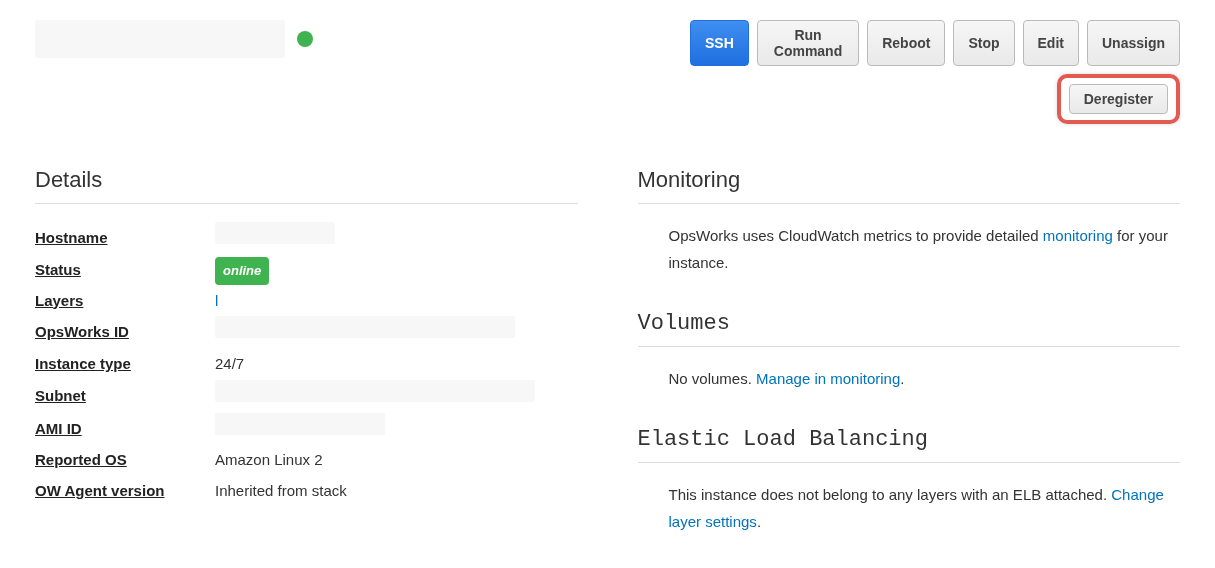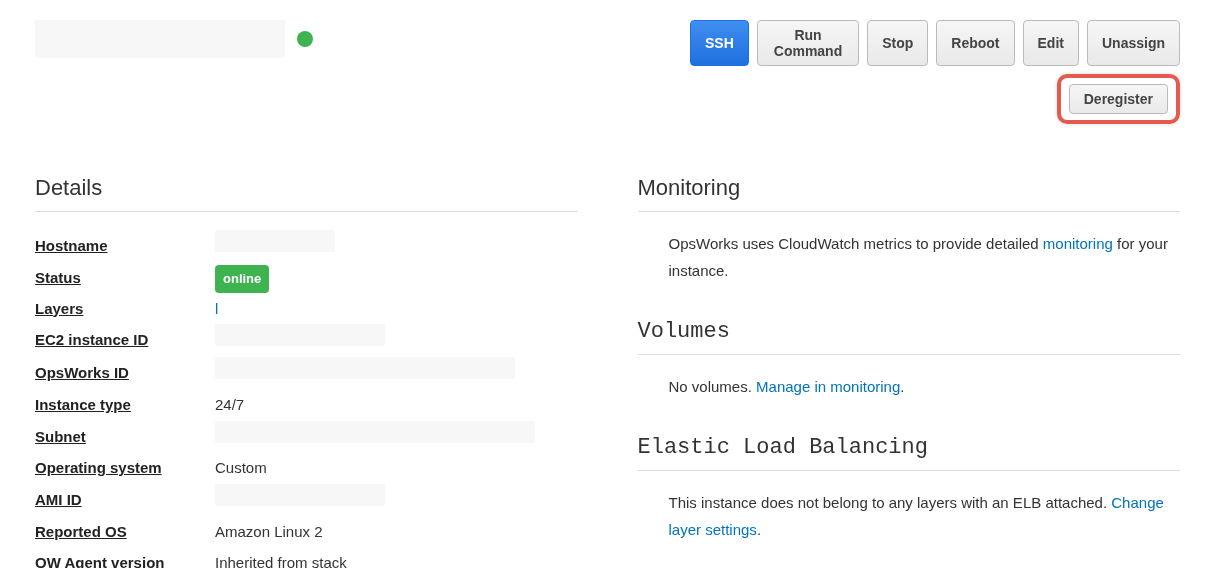--- a/index.html
+++ b/index.html
@@ -75,21 +75,21 @@
       min-width: 0;
     }
     .section-title {
       font-size: 22px;
       font-weight: 400;
       color: #333;
       border-bottom: 1px solid #ddd;
       padding-bottom: 10px;
       margin-bottom: 18px;
     }
-    .section-title.first { margin-top: 16px; }
+    .section-title.first { margin-top: 8px; }
     .section-title.gap { margin-top: 35px; font-family: Liberation Mono, monospace; }
     .section-body {
       font-size: 15px;
       color: #333;
       line-height: 1.8;
       margin-left: 31px;
     }
     .section-body a { color: #0073bb; text-decoration: none; }
     .detail-row {
       display: flex;
@@ -116,36 +116,37 @@
     .w300 { width: 300px; }
     .w320 { width: 320px; }
     .badge-online {
       display: inline-block;
       background: #3fb34f;
       color: #fff;
       font-size: 13px;
       font-weight: 600;
       padding: 1px 8px;
       border-radius: 4px;
+      font-style: italic;
     }
   </style>
 </head>
 <body>
 
 <div class="header-row">
   <div class="instance-name-block">
     <div class="instance-name-placeholder"></div>
     <div class="status-dot"></div>
   </div>
   <div class="actions">
     <div class="actions-row">
       <button class="btn btn-primary">SSH</button>
       <button class="btn">Run Command</button>
+      <button class="btn">Reboot</button>
       <button class="btn">Stop</button>
-      <button class="btn">Reboot</button>
       <button class="btn">Edit</button>
       <button class="btn">Unassign</button>
     </div>
     <div class="actions-row">
       <span class="highlight-box">
         <button class="btn">Deregister</button>
       </span>
     </div>
   </div>
 </div>
@@ -162,45 +163,37 @@
     <div class="detail-row">
       <div class="detail-label">Status</div>
       <div class="detail-value"><span class="badge-online">online</span></div>
     </div>
 
     <div class="detail-row">
       <div class="detail-label">Layers</div>
       <div class="detail-value"><a href="#">l</a></div>
     </div>
 
-    <div class="detail-row">
-      <div class="detail-label">EC2 instance ID</div>
-      <div class="detail-value"><span class="redacted w170"></span></div>
-    </div>
 
     <div class="detail-row">
       <div class="detail-label">OpsWorks ID</div>
       <div class="detail-value"><span class="redacted w300"></span></div>
     </div>
 
     <div class="detail-row">
       <div class="detail-label">Instance type</div>
       <div class="detail-value">24/7</div>
     </div>
 
 
     <div class="detail-row">
       <div class="detail-label">Subnet</div>
       <div class="detail-value"><span class="redacted w320"></span></div>
     </div>
 
-    <div class="detail-row">
-      <div class="detail-label">Operating system</div>
-      <div class="detail-value">Custom</div>
-    </div>
 
     <div class="detail-row">
       <div class="detail-label">AMI ID</div>
       <div class="detail-value"><span class="redacted w170"></span></div>
     </div>
 
     <div class="detail-row">
       <div class="detail-label">Reported OS</div>
       <div class="detail-value">Amazon Linux 2</div>
     </div>

